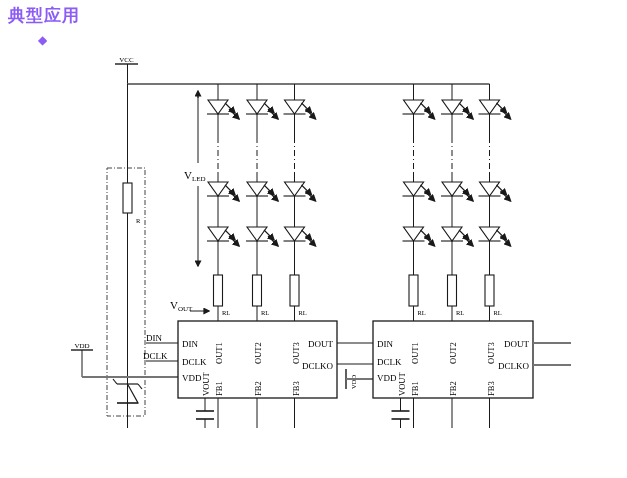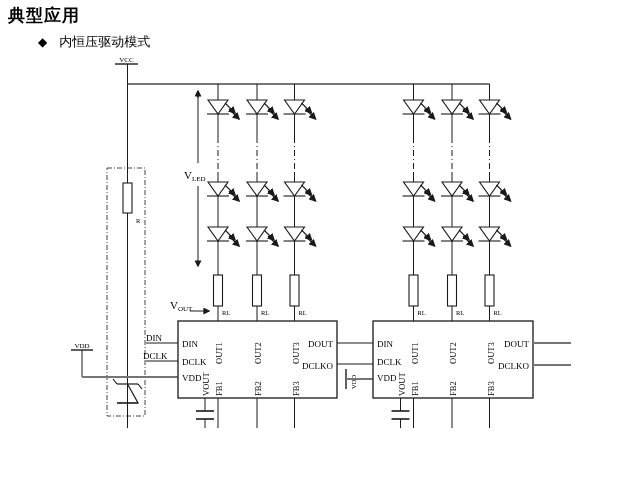--- a/index.html
+++ b/index.html
@@ -1,34 +1,33 @@
 <!DOCTYPE html>
 <html><head>
 <meta charset="utf-8">
 <style>
   html,body{margin:0;padding:0;background:#fff;}
   .page{position:relative;width:627px;height:428px;background:#ffffff;overflow:hidden;
-        font-family:"Liberation Serif", serif;color:#000000;}
+        font-family:"Liberation Serif", serif;color:#8b5cf6;}
   .doc-title{position:absolute;left:8px;top:4px;font-size:17px;font-weight:bold;
              font-family:"Liberation Sans", sans-serif;letter-spacing:1px;}
   .bullet-row{position:absolute;left:38px;top:33px;font-size:13px;
               font-family:"Liberation Sans", sans-serif;display:flex;align-items:center;gap:12px;}
   .bullet-row .diamond{font-size:12px;}
   svg{position:absolute;left:0;top:0;}
   text{fill:#000;font-family:"Liberation Serif", serif;}
 </style>
 </head>
 <body>
 
 <div class="page">
 
   <div class="doc-title">典型应用</div>
   <div class="bullet-row">
     <span class="diamond">◆</span>
-    <span>内恒压驱动模式</span>
   </div>
 
   <svg width="627" height="478" viewBox="0 0 627 478">
     <defs>
       <marker id="ah" viewBox="0 0 10 10" refX="8" refY="5" markerWidth="7" markerHeight="7" orient="auto">
         <path d="M0,0 L10,5 L0,10 Z" fill="#1a1a1a"></path>
       </marker>
 
       <g id="led" stroke="#1a1a1a" stroke-width="1.1" fill="none">
         <path d="M -10 0 L 10 0 L 0 14 Z" fill="#ffffff"></path>

